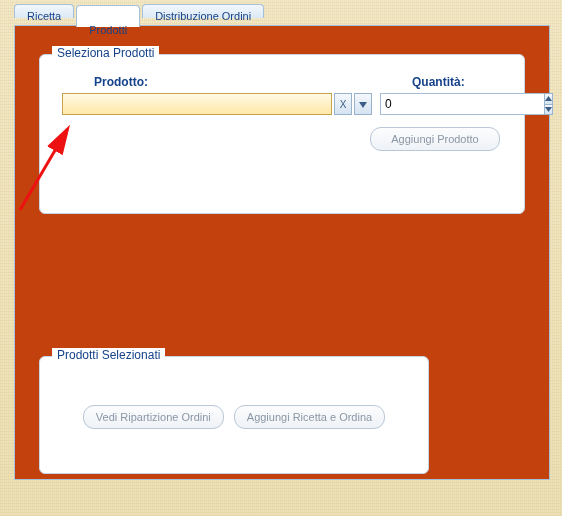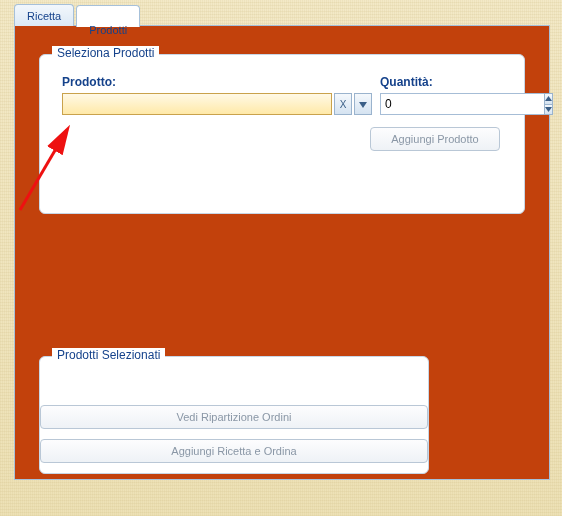--- a/index.html
+++ b/index.html
@@ -39,21 +39,21 @@
     border: 1px solid #a6c0d9;
     border-bottom: none;
     background: linear-gradient(#f2f7fc, #dce9f5);
     color: #15428b;
     padding: 4px 12px 4px 12px;
     font-size: 11px;
     border-top-left-radius: 4px;
     border-top-right-radius: 4px;
     margin-right: 2px;
     cursor: pointer;
-    height: 22px;
+    height: 14px;
     line-height: 14px;
   }
   .tab.active {
     background: #ffffff;
     border-color: #a6c0d9;
     position: relative;
     top: 1px;
     padding-top: 17px;
   }
   
@@ -84,21 +84,21 @@
   }
   .fs-top { top: 28px; left: 24px; right: 24px; height: 160px; }
   .fs-bottom { top: 330px; left: 24px; width: 390px; height: 118px; }
   .lbl {
     color: #15428b;
     font-size: 12px;
     font-weight: bold;
   }
   .prodotto-col { position: absolute; top: 20px; left: 22px; width: 310px; }
   .quantita-col { position: absolute; top: 20px; left: 340px; width: 120px; }
-  .lbl-row { margin-bottom: 4px; }
+  .lbl-row { margin-bottom: 4px; margin-left: 32px; }
   
   .combo {
     display: flex;
     height: 22px;
   }
   .combo-input {
     flex: 1;
     border: 1px solid #c9a24c;
     background: linear-gradient(#fff9e6, #ffe9a8);
     padding: 2px 4px;
@@ -152,21 +152,21 @@
   }
   .spin + .spin { border-top: none; }
   .spin svg { width: 7px; height: 5px; display:block; }
   
   .btn {
     border: 1px solid #b9c7d6;
     background: linear-gradient(#fdfdfe, #eef2f6);
     color: #8a97a6;
     font-size: 11px;
     padding: 4px 12px;
-    border-radius: 4px;
+    border-radius: 11px;
     cursor: default;
     height: 24px;
     line-height: 14px;
     display: inline-flex;
     align-items: center;
     justify-content: center;
   }
   .btn[data-enabled="true"] {
     color: #15428b;
     border-color: #9ab3cd;
@@ -180,21 +180,20 @@
     text-align: center;
   }
   .bottom-btns {
     position: absolute;
     top: 48px;
     left: 0;
     right: 0;
     display: flex;
     justify-content: center;
     gap: 10px;
-    flex-direction: column;
   }
   
   .footer-btn {
     position: absolute;
     left: 14px;
     bottom: 4px;
   }
   
   .arrow {
     position: absolute;
@@ -203,20 +202,21 @@
   }
 </style>
 </head>
 <body>
 <div class="bg"></div>
 <div class="content">
 
   <div class="tabstrip">
     <div class="tab">Ricetta</div>
     <div class="tab active">Prodotti</div>
+    <div class="tab">Distribuzione Ordini</div>
   </div>
 
   <div class="panel">
 
     <div class="fieldset fs-top">
       <div class="legend">Seleziona Prodotti</div>
 
       <div class="prodotto-col">
         <div class="lbl lbl-row">Prodotto:</div>
         <div class="combo">

